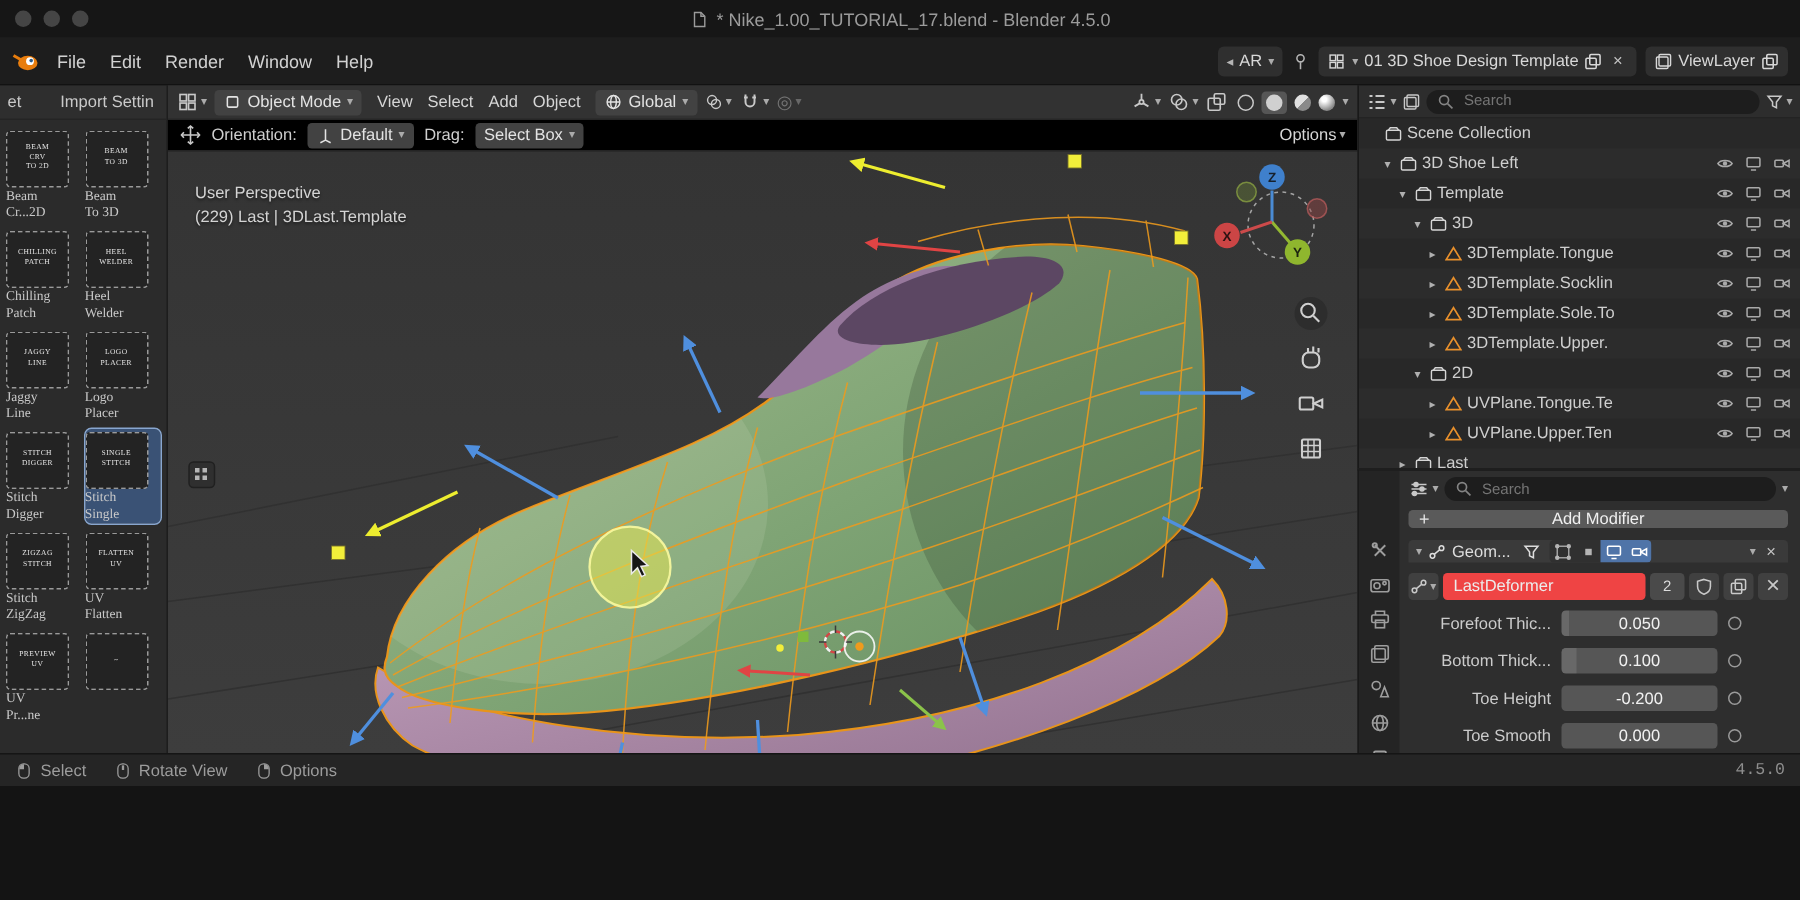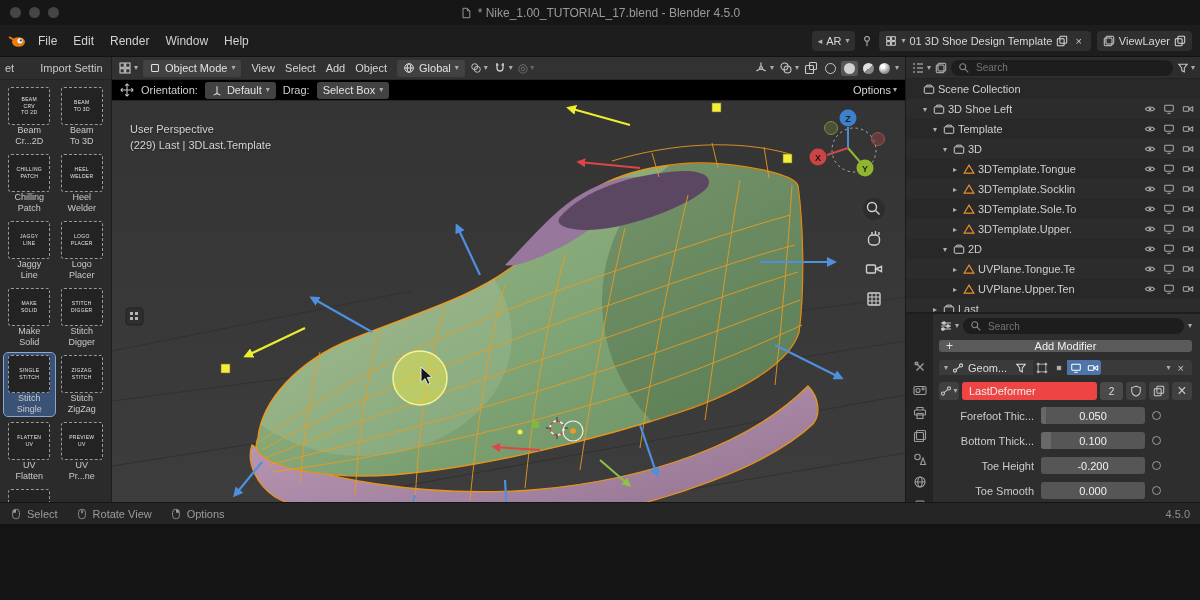--- a/index.html
+++ b/index.html
@@ -24,21 +24,21 @@
   #topbar-right{margin-left:auto;display:flex;gap:6px;align-items:center;}
   .pill{display:flex;align-items:center;gap:4px;background:#2f2f2f;border-radius:4px;
         padding:0 6px;color:#d8d8d8;font-size:11px;height:20px;white-space:nowrap;}
   .pill .px{color:#b5b5b5;}
   
   #left-panel{position:absolute;top:57px;left:0;width:112px;bottom:22px;background:#2b2b2b;
               border-right:1px solid #1d1d1d;box-sizing:border-box;overflow:hidden;}
   #left-header{height:22px;background:#2e2e2e;border-bottom:1px solid #242424;color:#c9c9c9;
                font-size:11px;display:flex;align-items:center;gap:26px;padding:0 5px;}
   #tool-grid{display:grid;grid-template-columns:1fr 1fr;gap:4px 2px;padding:5px 4px;}
-  .tool{display:flex;flex-direction:column;align-items:center;padding:2px 0 1px;border-radius:4px;}
+  .tool{display:flex;flex-direction:column;align-items:flex-start;padding:2px 0 1px;border-radius:4px;font-family:Liberation Serif, serif;}
   .tool.selected{background:rgba(71,114,179,.55);outline:1px solid #88a6cf;}
   .tool-icon{width:40px;height:36px;border:1px dashed #9a9a9a;border-radius:3px;background:#232323;
              color:#e4e4e4;font-size:5px;line-height:1.35;letter-spacing:.3px;display:flex;
              align-items:center;justify-content:center;text-align:center;white-space:pre-line;}
   .tool-cap{color:#c9c9c9;font-size:9px;line-height:11px;white-space:nowrap;}
   
   #viewport{position:absolute;top:57px;left:112px;width:793px;bottom:22px;overflow:hidden;background:#3a3a3a;}
   #vp-header{height:23px;background:#323232;border-bottom:1px solid #272727;display:flex;
              align-items:center;gap:5px;padding:0 6px;box-sizing:border-box;}
   .vp-menu{color:#d6d6d6;font-size:11px;padding:2px 5px;white-space:nowrap;}
@@ -108,21 +108,21 @@
                display:flex;align-items:center;justify-content:center;color:#f1f1f1;font-size:11px;
                overflow:hidden;flex:none;}
   .field-fill{position:absolute;left:0;top:0;bottom:0;background:#686868;}
   .field-value b{position:relative;font-weight:normal;}
   .anim-dot{width:7px;height:7px;border:1px solid #9a9a9a;border-radius:50%;flex:none;}
   
   #statusbar{position:absolute;left:0;right:0;bottom:0;height:22px;background:#252525;
              border-top:1px solid #151515;display:flex;align-items:center;gap:18px;
              padding:0 10px;color:#9c9c9c;font-size:11px;box-sizing:border-box;}
   .sb-item{display:flex;align-items:center;gap:5px;}
-  .sb-version{margin-left:auto;color:#8e8e8e;}
+  .sb-version{margin-left:auto;color:#8e8e8e;font-family:Liberation Mono, monospace;}
 </style>
 </head>
 <body>
 
 <svg width="0" height="0" style="position:absolute" aria-hidden="true">
   <defs>
     <symbol id="i-eye" viewBox="0 0 14 14" fill="none" stroke="currentColor" stroke-width="1.2">
         <path d="M1.5 7C3.5 3.8 10.5 3.8 12.5 7C10.5 10.2 3.5 10.2 1.5 7Z"></path>
         <circle cx="7" cy="7" r="1.7" fill="currentColor" stroke="none"></circle>
       </symbol>
@@ -362,26 +362,20 @@
           <div class="tool-icon">JAGGY
 LINE</div>
           <div class="tool-cap">Jaggy</div>
           <div class="tool-cap">Line</div>
         </div>
         <div class="tool">
           <div class="tool-icon">LOGO
 PLACER</div>
           <div class="tool-cap">Logo</div>
           <div class="tool-cap">Placer</div>
-        </div>
-        <div class="tool">
-          <div class="tool-icon">MAKE
-SOLID</div>
-          <div class="tool-cap">Make</div>
-          <div class="tool-cap">Solid</div>
         </div>
         <div class="tool">
           <div class="tool-icon">STITCH
 DIGGER</div>
           <div class="tool-cap">Stitch</div>
           <div class="tool-cap">Digger</div>
         </div>
         <div class="tool selected">
           <div class="tool-icon">SINGLE
 STITCH</div>

